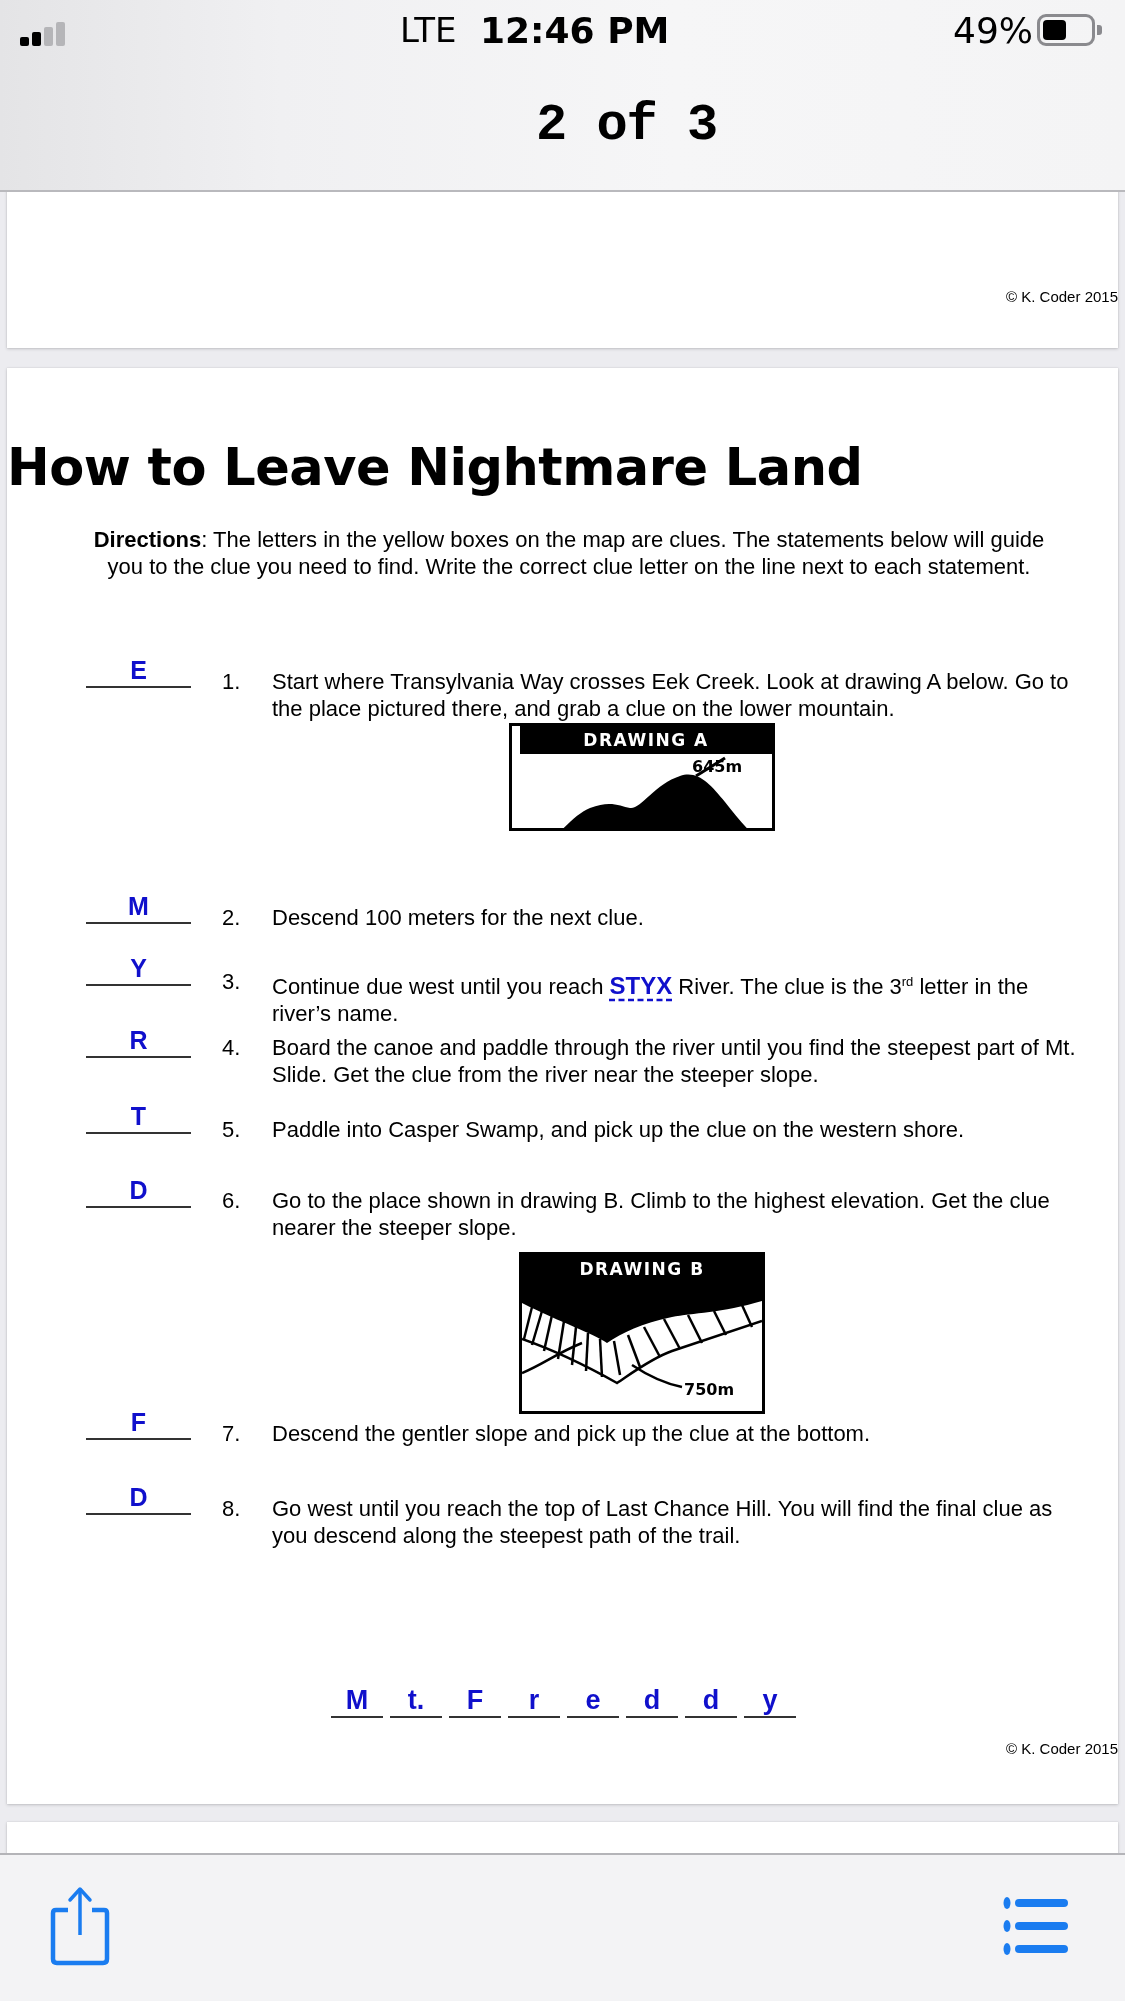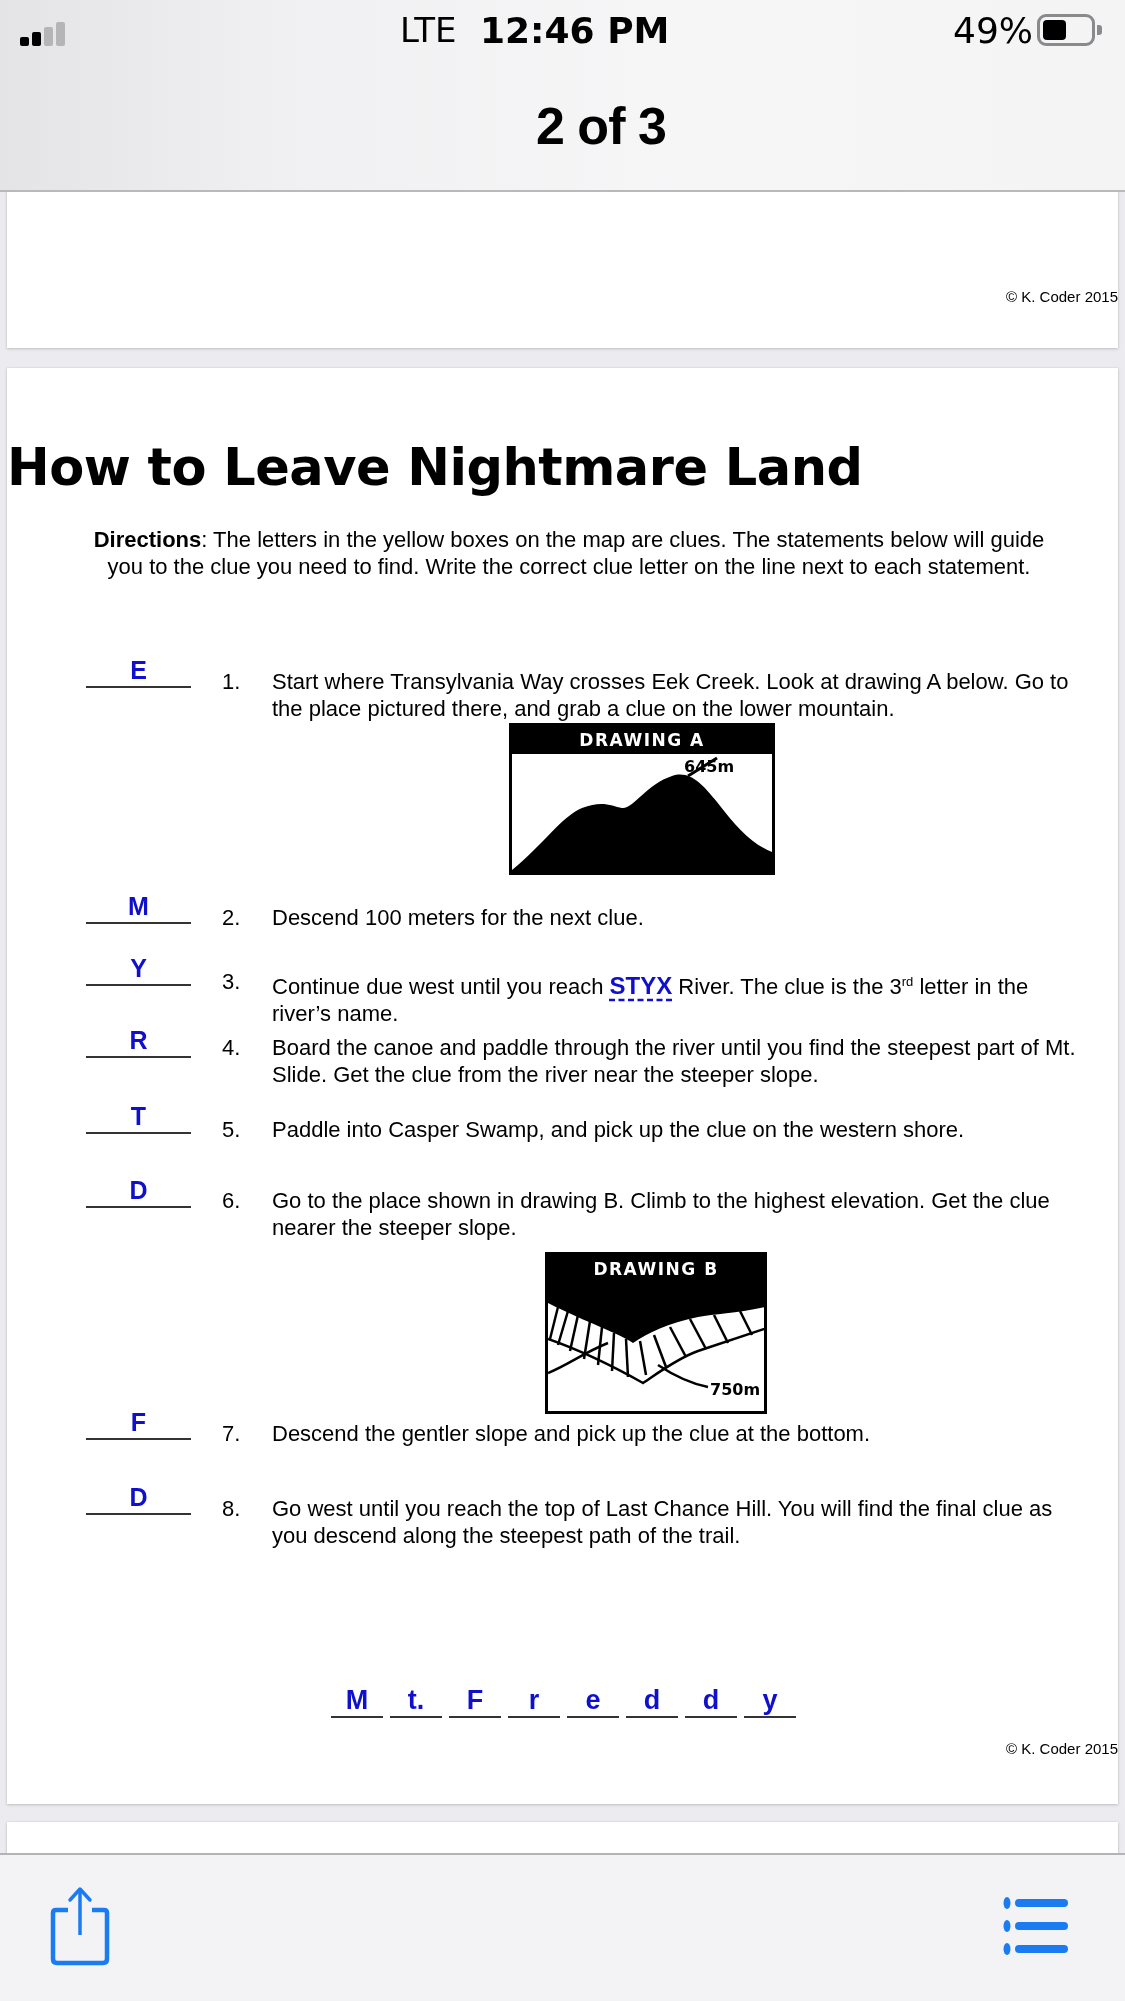--- a/index.html
+++ b/index.html
@@ -21,21 +21,21 @@
   .clock { position: absolute; left: 480px; top: 10px; font-size: 36px; font-weight: bold; font-family: "DejaVu Sans", sans-serif; }
   .battery-pct { position: absolute; left: 953px; top: 10px; font-size: 36px; font-family: "DejaVu Sans", sans-serif; }
   .battery { position: absolute; left: 1037px; top: 14px; width: 58px; height: 32px; border: 3px solid #8a8a8e; border-radius: 9px; }
   .battery .fill { position: absolute; left: 3px; top: 3px; width: 23px; height: 20px; background: #000; border-radius: 4px; }
   .battery .nub { position: absolute; right: -10px; top: 8px; width: 5px; height: 10px; background: #8a8a8e; border-radius: 0 3px 3px 0; }
 
   .nav { position: absolute; top: 88px; left: 0; width: 100%; height: 80px; }
   .back-btn { position: absolute; left: 22px; top: 8px; height: 64px; display: flex; align-items: center; cursor: pointer; }
   .back-chevron { width: 36px; height: 60px; }
   .back-label { margin-left: 20px; font-size: 52px; color: #1a7cf0; font-family: "DejaVu Sans", sans-serif; letter-spacing: -1.5px; }
-  .page-count { position: absolute; left: 536px; top: 8px; font-size: 52px; font-weight: bold; font-family: Liberation Sans, sans-serif; letter-spacing: -1px; }
+  .page-count { position: absolute; left: 536px; top: 8px; font-size: 52px; font-weight: bold; font-family: Liberation Mono, monospace; letter-spacing: -1px; }
 
   
   .page {
     position: absolute; left: 7px; width: 1111px; background: #fff;
     box-shadow: 0 1px 3px rgba(0,0,0,0.18), 0 0 1px rgba(0,0,0,0.15);
   }
   .page-prev { top: 160px; height: 188px; }
   .page-cur { top: 368px; height: 1436px; }
   .page-next { top: 1822px; height: 180px; }
 
@@ -124,21 +124,21 @@
   <div class="directions">
     <b>Directions</b><span>: The letters in the yellow boxes on the map are clues. The statements below will guide you to the clue you need to find. Write the correct clue letter on the line next to each statement.</span>
   </div>
 
   <div class="q" style="top:290px">
     <div class="ans" style="top:0">E</div>
     <span class="q-num" style="top:10px">1.</span>
     <span class="q-text" style="top:10px">Start where Transylvania Way crosses Eek Creek. Look at drawing A below. Go to the place pictured there, and grab a clue on the lower mountain.</span>
   </div>
 
-  <div class="drawing" style="left:502px;top:355px;width:266px;height:152px;">
+  <div class="drawing" style="left:502px;top:355px;width:266px;height:108px;padding-left:8px;">
     <div class="drawing-head" style="height:28px;line-height:28px;">DRAWING A</div>
     <svg width="260" height="118" viewBox="0 0 260 118">
       <path d="M0,116 C30,92 50,62 70,54 C90,46 100,52 110,54 C120,56 135,30 160,22 C178,16 190,30 205,48 C225,74 240,90 260,98 L260,118 L0,118 Z" fill="#000"></path>
       <line x1="176" y1="22" x2="205" y2="4" stroke="#000" stroke-width="3"></line>
       <text x="172" y="18" font-family="DejaVu Sans, sans-serif" font-weight="bold" font-size="16" fill="#000">645m</text>
     </svg>
   </div>
 
   <div class="q" style="top:526px">
     <div class="ans" style="top:0">M</div>
@@ -163,21 +163,21 @@
     <span class="q-num" style="top:12px">5.</span>
     <span class="q-text" style="top:12px">Paddle into Casper Swamp, and pick up the clue on the western shore.</span>
   </div>
 
   <div class="q" style="top:810px">
     <div class="ans" style="top:0">D</div>
     <span class="q-num" style="top:9px">6.</span>
     <span class="q-text" style="top:9px">Go to the place shown in drawing B. Climb to the highest elevation. Get the clue nearer the steeper slope.</span>
   </div>
 
-  <div class="drawing" style="left:512px;top:884px;width:222px;height:162px;margin-left:26px;">
+  <div class="drawing" style="left:512px;top:884px;width:246px;height:162px;">
     <div class="drawing-head" style="height:28px;line-height:28px;">DRAWING B</div>
     <svg width="240" height="128" viewBox="0 0 240 128">
       <path d="M0,0 L240,0 L240,18 C200,30 170,30 150,34 C120,40 100,50 85,60 C70,50 40,40 0,20 Z" fill="#000"></path>
       <g fill="none" stroke="#000" stroke-width="2.5">
         <path d="M0,56 C40,70 70,86 95,100 C110,90 130,75 150,68 C180,58 210,48 240,38"></path>
         <path d="M0,90 C20,82 35,70 60,60"></path>
         <path d="M10,24 L2,56"></path>
           <path d="M20,28 L10,62"></path>
           <path d="M30,32 L22,68"></path>
         <path d="M42,38 L36,76"></path>

